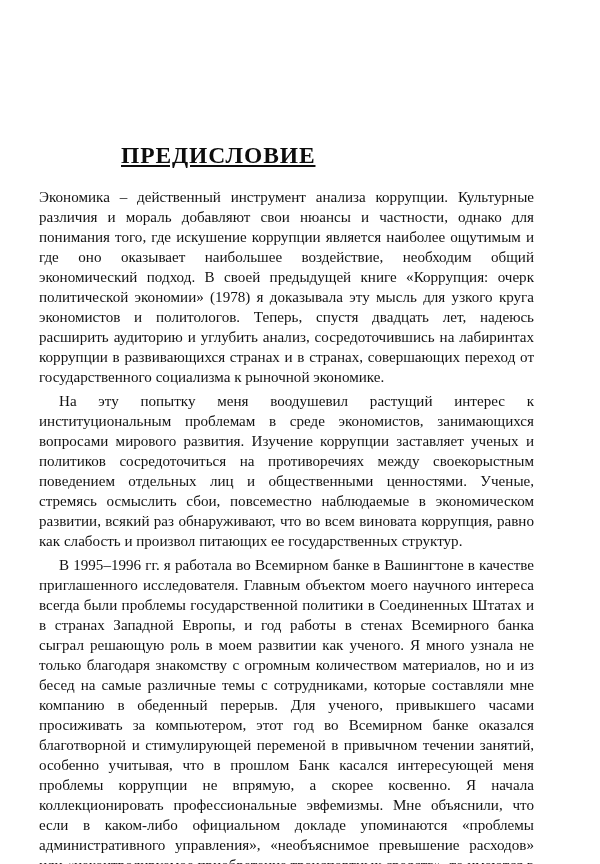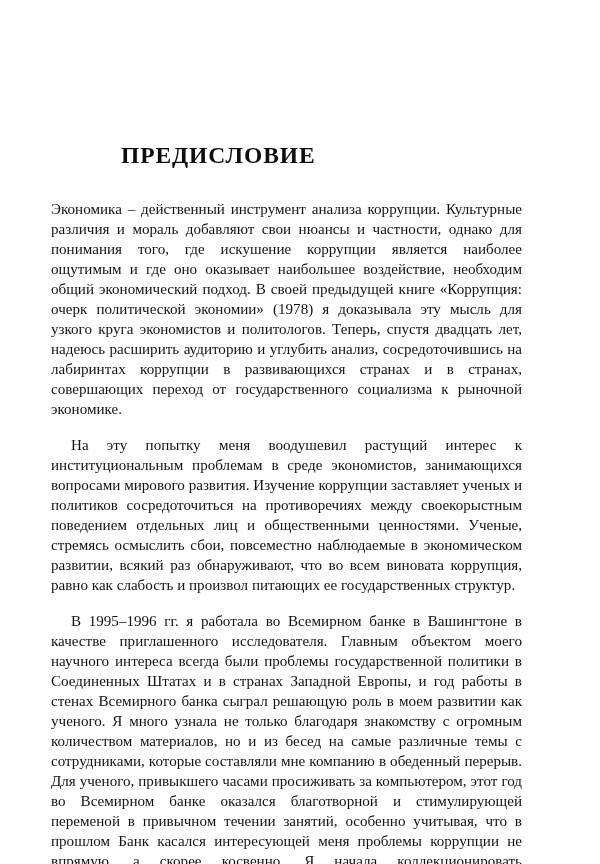--- a/index.html
+++ b/index.html
@@ -31,39 +31,40 @@
   .chapter-title {
     position: absolute;
     left: 121px;
     top: 128px;
     font-size: 23.5px;
     font-weight: bold;
     letter-spacing: 0.9px;
     line-height: 1;
     white-space: nowrap;
     color: #0d0d0d;
+    text-decoration: underline;
   }
 
   
   .body-text {
     position: absolute;
     left: 35px;
     top: 183px;
     width: 503px;
     font-size: 15.1px;
     line-height: 20.0px;
     text-align: justify;
     text-justify: inter-word;
     hyphens: manual;
     -webkit-hyphens: manual;
     color: #121212;
   }
 
   .body-text p {
-    margin: 16px;
+    margin: 4px;
     text-indent: 20px;
     text-align: justify;
     text-align-last: left;
   }
 
   .body-text p.first {
     text-indent: 0;
   }
 
   

